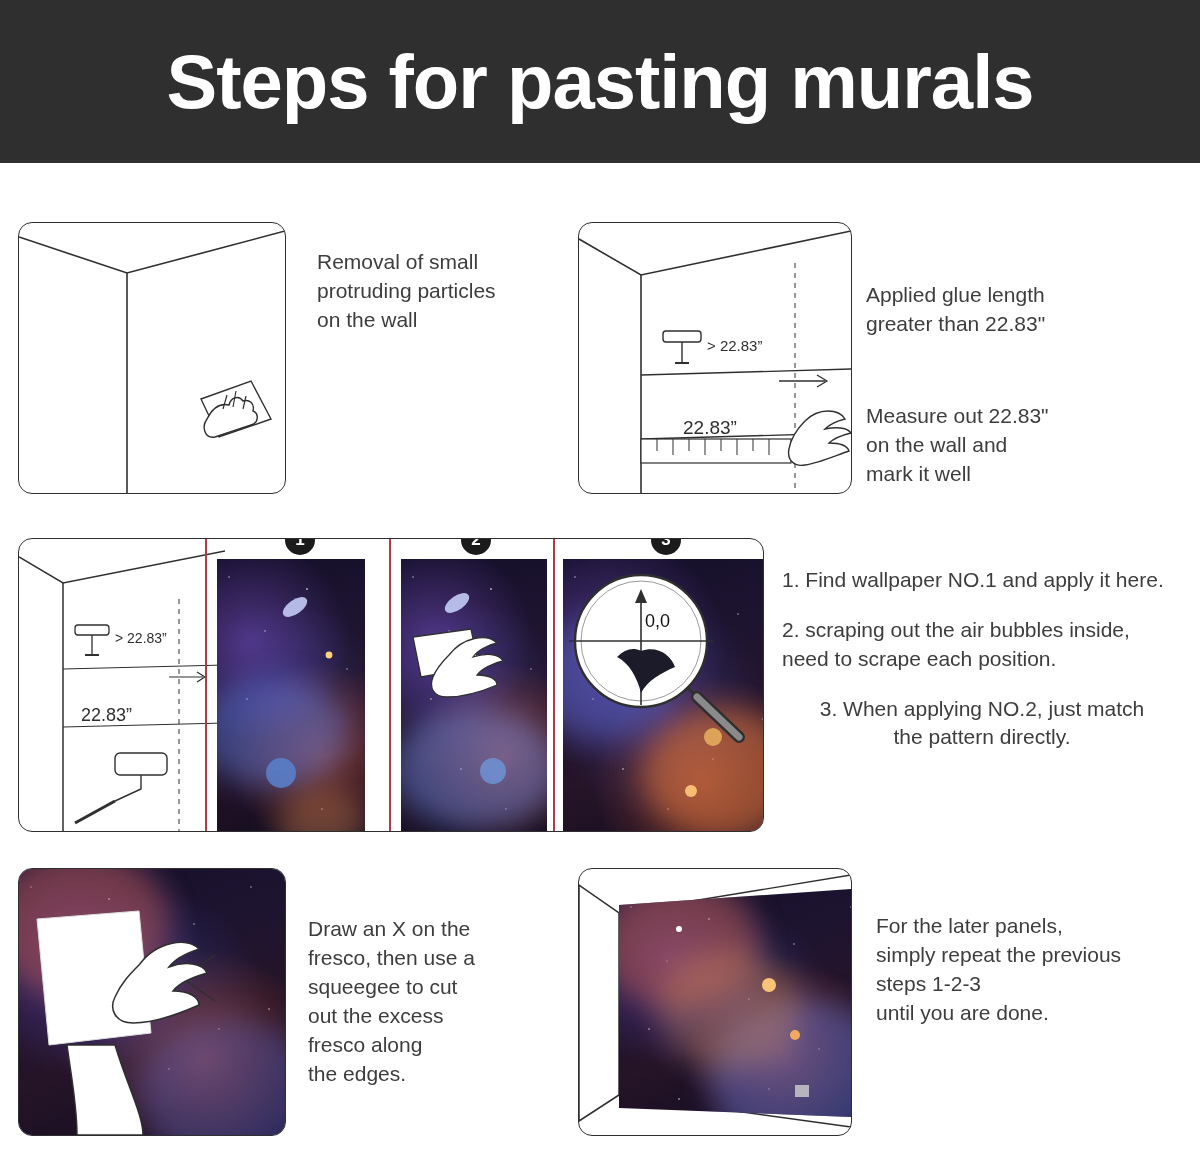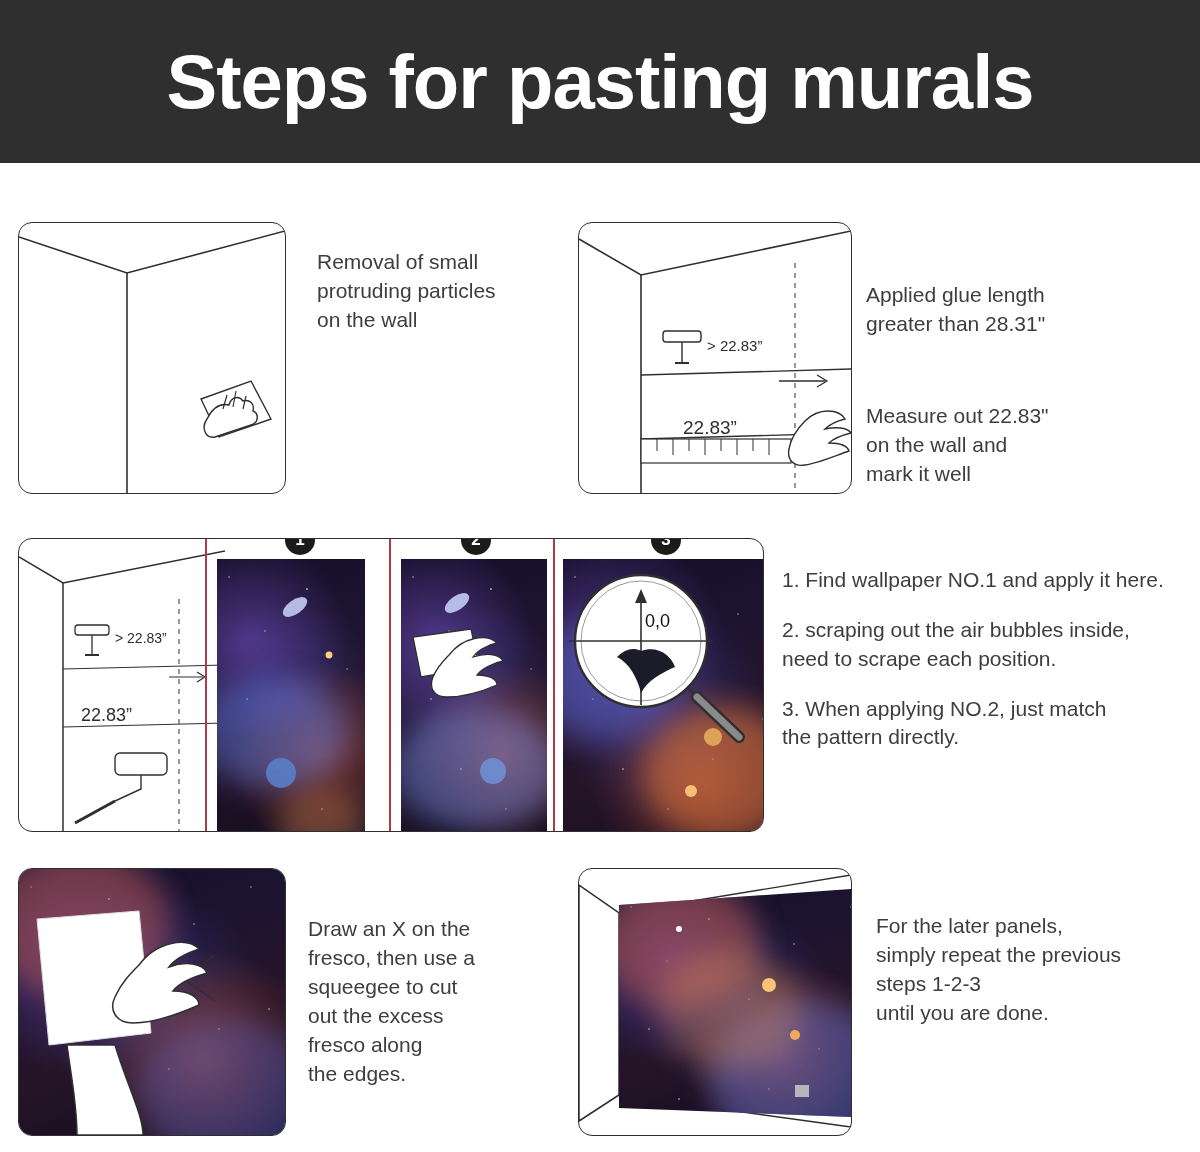--- a/index.html
+++ b/index.html
@@ -137,21 +137,21 @@
           <path d="M190 216 L190 232"></path>
       </g>
 
       <path d="M226 198 c14,-14 34,-12 40,-2 c-8,2 -16,6 -20,10 c10,-2 22,-2 26,4 c-8,2 -18,6 -22,10 c10,0 18,2 20,8 c-12,4 -30,12 -44,14 c-12,2 -18,-6 -16,-16 c2,-12 10,-22 16,-28 z" fill="#ffffff" stroke-width="1.4"></path>
     </g>
     <text x="128" y="128" font-family="Liberation Sans, sans-serif" font-size="15" fill="#2f2f2f">&gt; 22.83”</text>
     <text x="104" y="211" font-family="Liberation Sans, sans-serif" font-size="19" fill="#2f2f2f">22.83”</text>
   </svg>
 </div>
 <div class="capt" style="left:866px;top:281px;width:260px;">Applied glue length
-greater than 28.31"</div>
+greater than 22.83"</div>
 <div class="capt" style="left:866px;top:402px;width:280px;">Measure out 22.83"
 on the wall and
 mark it well</div>
 
 <div class="panel" style="left:18px;top:538px;width:744px;height:292px;">
 
   <svg width="206" height="292" viewBox="0 0 206 292" style="position:absolute;left:0;top:0;">
     <g fill="none" stroke="#2f2f2f" stroke-width="1.5">
       <path d="M0 18 L44 44 L206 12"></path>
       <path d="M44 44 L44 292"></path>
@@ -227,21 +227,21 @@
 
   <div class="stepnum" style="left:266px;top:-14px;">1</div>
   <div class="stepnum" style="left:442px;top:-14px;">2</div>
   <div class="stepnum" style="left:632px;top:-14px;">3</div>
 </div>
 
 <div class="rightcol" style="left:782px;top:540px;width:400px;">
   <div class="t" style="margin-top:26px;">1. Find wallpaper NO.1 and apply it here.</div>
   <div class="t" style="margin-top:22px;">2. scraping out the air bubbles inside,
 need to scrape each position.</div>
-  <div class="t" style="margin-top:22px;">3. When applying NO.2, just match
+  <div class="t" style="margin-top:22px;text-align:center;">3. When applying NO.2, just match
 the pattern directly.</div>
 </div>
 
 <div class="panel" style="left:18px;top:868px;width:266px;height:266px;">
   <div class="stars"></div>
   <div class="neb" style="left:-30px;top:-20px;width:180px;height:150px;background:rgba(200,90,70,.45);"></div>
   <div class="neb" style="left:120px;top:150px;width:180px;height:150px;background:rgba(80,90,190,.40);"></div>
   <svg width="266" height="266" style="position:absolute;left:0;top:0;">
     <path d="M18 50 L120 42 L132 164 L30 176 Z" fill="#ffffff" stroke="#dddddd" stroke-width="1"></path>
     <g stroke="#2f2f2f" stroke-width="1.4" fill="none">

